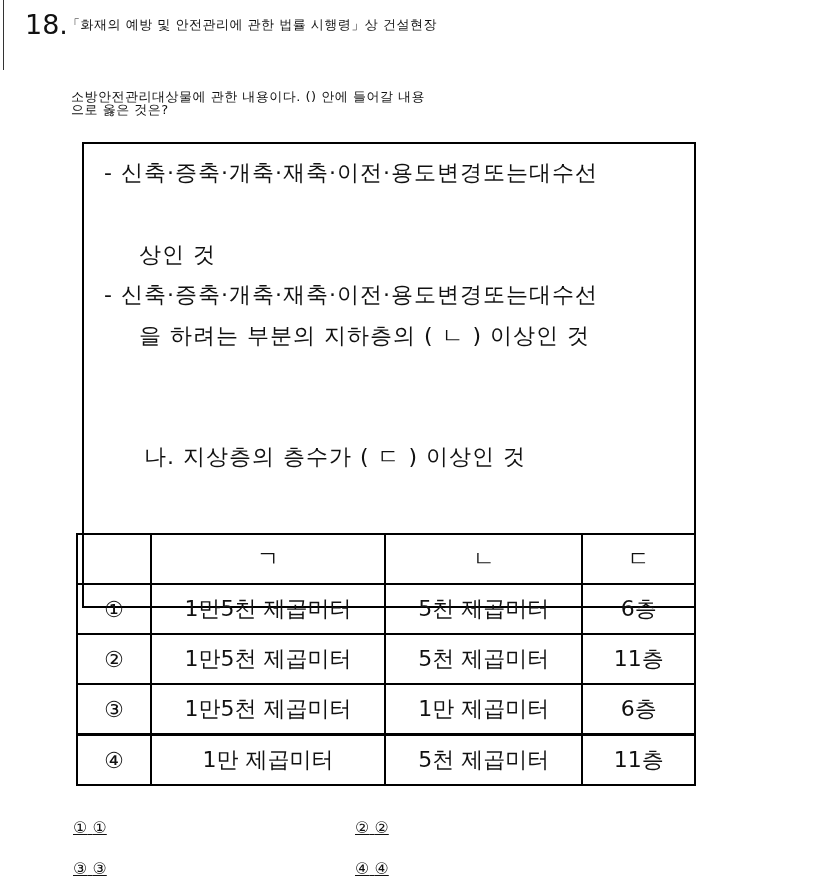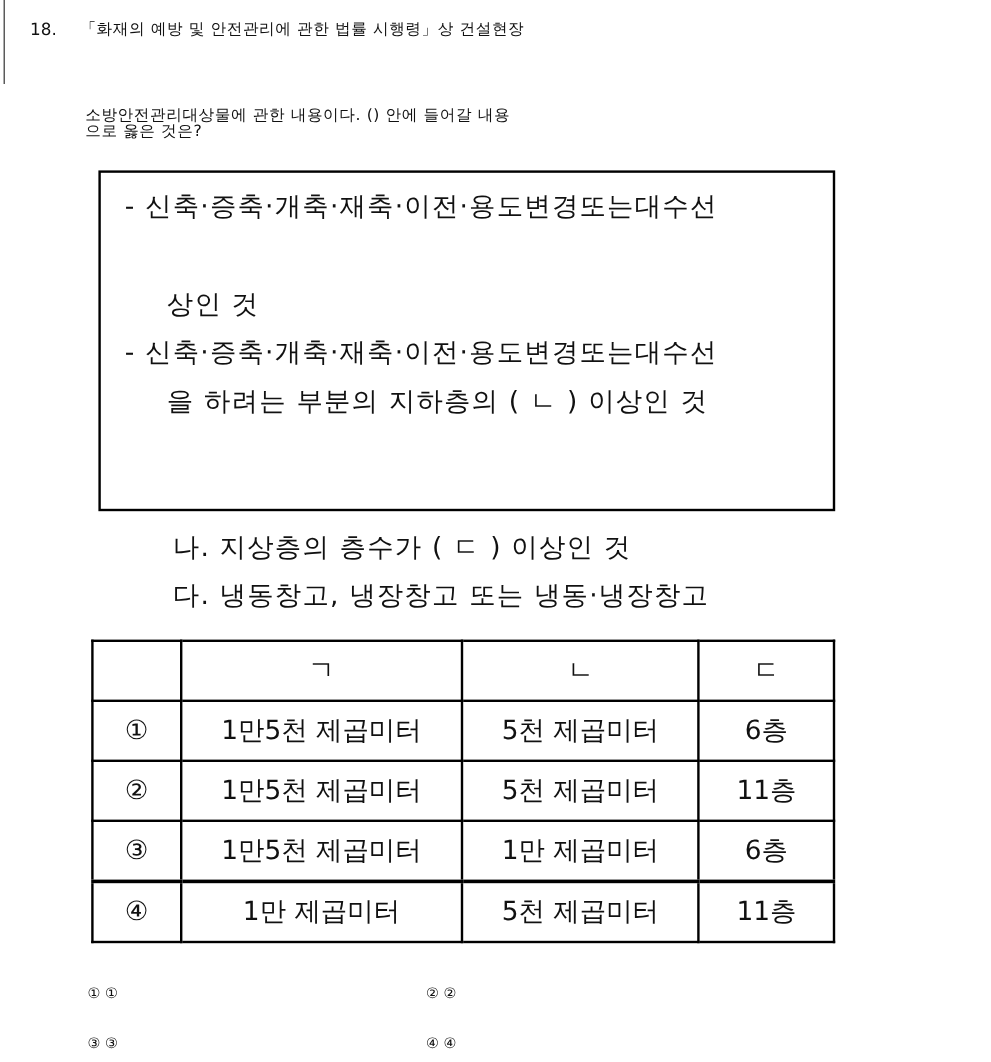--- a/index.html
+++ b/index.html
@@ -1,46 +1,45 @@
 <!DOCTYPE html>
 <html><head>
 <meta charset="utf-8">
 <style>
   html, body { margin:0; padding:0; background:#ffffff; }
   body { width:826px; height:885px; position:relative; overflow:hidden;
          font-family:"DejaVu Sans", sans-serif; color:#111; }
   .margin-line { position:absolute; left:3px; top:0; width:1px; height:70px; background:#333; }
   .q-line { position:absolute; font-size:13px; line-height:28px; white-space:nowrap; letter-spacing:0.5px; }
-  .q-num { position:absolute; left:25px; top:11px; font-size:14px; line-height:28px; }
-  .box { position:absolute; left:82px; top:142px; width:614px; height:284px;
+  .q-num { position:absolute; left:25px; top:11px; font-size:27px; line-height:28px; }
+  .box { position:absolute; left:82px; top:142px; width:614px; height:466px;
          border:2px solid #000; box-sizing:border-box; }
   .box-line { position:absolute; font-size:22px; line-height:30px; white-space:nowrap; letter-spacing:1px; }
   table.ans { position:absolute; left:76px; top:533px; width:620px; border-collapse:collapse;
               font-size:22px; }
   table.ans td { border:2px solid #000; text-align:center; height:48px; padding:0; }
   table.ans tr.last td { border-top:3px solid #000; }
-  .opt { position:absolute; font-size:12px; line-height:26px; white-space:nowrap; }
+  .opt { position:absolute; font-size:16px; line-height:26px; white-space:nowrap;text-decoration:underline; }
 </style>
 </head>
 <body>
 
 <div class="margin-line"></div>
 
 <div class="q-num">18.</div>
 <div class="q-line" style="left:67px; top:11px;">「화재의 예방 및 안전관리에 관한 법률 시행령」상 건설현장</div>
 <div class="q-line" style="left:71px; top:46px;margin-top:37px;">소방안전관리대상물에 관한 내용이다. () 안에 들어갈 내용</div>
 <div class="q-line" style="left:71px; top:96px;">으로 옳은 것은?</div>
 
 <div class="box">
   <div class="box-line" style="left:20px; top:14px;">-  신축·증축·개축·재축·이전·용도변경또는대수선</div>
   <div class="box-line" style="left:55px; top:96px;">상인 것</div>
   <div class="box-line" style="left:20px; top:136px;">-  신축·증축·개축·재축·이전·용도변경또는대수선</div>
   <div class="box-line" style="left:55px; top:177px;">을 하려는 부분의 지하층의 ( ㄴ ) 이상인 것</div>
   <div class="box-line" style="left:60px; top:298px;">나. 지상층의 층수가 ( ㄷ ) 이상인 것</div>
-  <div class="box-line" style="left:60px; top:338px;">다. 냉동창고, 냉장창고 또는 냉동·냉장창고</div>
 </div>
 
 <table class="ans">
   <colgroup>
     <col style="width:74px">
       <col style="width:235px">
       <col style="width:198px">
       <col style="width:113px">
   </colgroup>
   <tbody>

